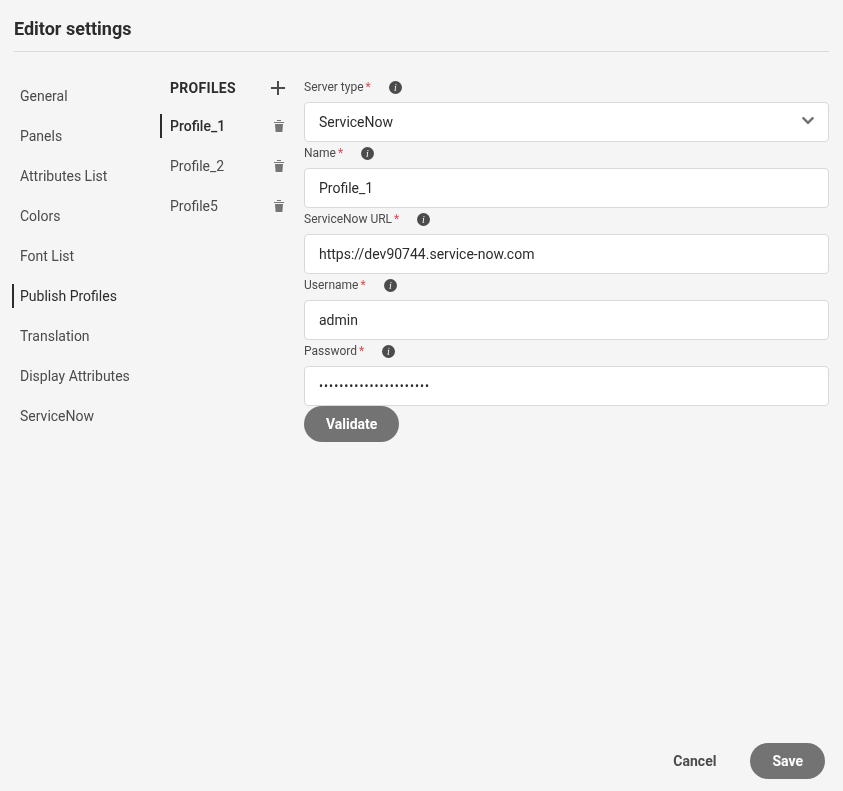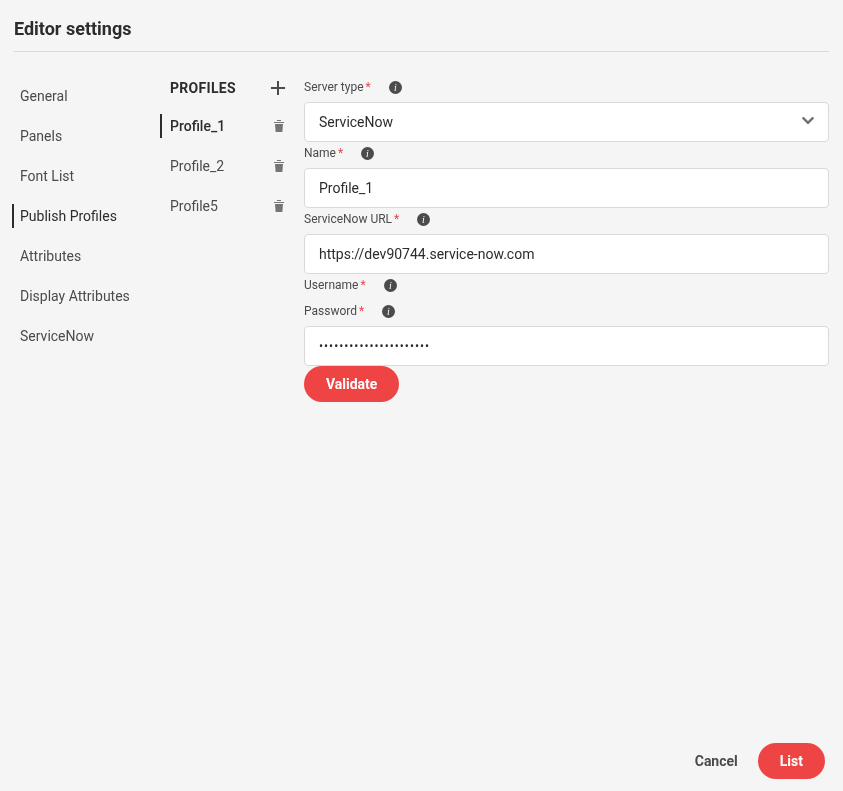--- a/index.html
+++ b/index.html
@@ -156,34 +156,35 @@
   .btn {
     font-family: inherit;
     font-size: 14px;
     font-weight: 700;
     border: none;
     cursor: pointer;
     border-radius: 20px;
     padding: 10px 22px;
   }
   .btn-primary {
-    background: #ef4444;
+    background: #737373;
     color: #fff;
   }
   .btn-text {
     background: transparent;
     color: #4b4b4b;
     padding: 10px 20px;
     border-radius: 20px;
   }
   .footer {
     position: absolute;
     bottom: 12px;
     right: 18px;
     display: flex;
+    gap: 14px;
     align-items: flex-end;
   }
   .password-dots {
     font-family: inherit;
     letter-spacing: 1px;
     font-size: 12px;
     color: #2c2c2c;
   }
 </style>
 </head>
@@ -192,23 +193,25 @@
 <div class="header">
   <h1>Editor settings</h1>
 </div>
 <hr class="divider">
 
 <div class="content">
 
   <div class="sidebar">
     <div class="sidebar-item"><span>General</span></div>
     <div class="sidebar-item"><span>Panels</span></div>
+    <div class="sidebar-item"><span>Attributes List</span></div>
+    <div class="sidebar-item"><span>Colors</span></div>
     <div class="sidebar-item"><span>Font List</span></div>
     <div class="sidebar-item active"><span>Publish Profiles</span></div>
-    <div class="sidebar-item"><span>Attributes</span></div>
+    <div class="sidebar-item"><span>Translation</span></div>
     <div class="sidebar-item"><span>Display Attributes</span></div>
     <div class="sidebar-item"><span>ServiceNow</span></div>
   </div>
 
   <div class="profiles-col">
     <div class="profiles-header">
       <span>PROFILES</span>
       <span class="plus-icon">
         <svg viewBox="0 0 16 16" width="16" height="16">
             <path d="M7 1h2v6h6v2H9v6H7V9H1V7h6V1z" fill="#4b4b4b"></path>
@@ -296,20 +299,21 @@
       <div class="form-label">
         <span>Username</span>
           <span class="req">*</span>
         <span class="info-icon">
             <svg viewBox="0 0 13 13" width="13" height="13">
               <circle cx="6.5" cy="6.5" r="6.5" fill="#4b4b4b"></circle>
               <text x="6.5" y="10" text-anchor="middle" font-size="10" font-family="serif" font-style="italic" fill="#fff">i</text>
             </svg>
           </span>
       </div>
+      <input type="text" class="form-control" value="admin" style="">
     </div>
 
     <div class="form-group">
       <div class="form-label">
         <span>Password</span>
           <span class="req">*</span>
         <span class="info-icon">
             <svg viewBox="0 0 13 13" width="13" height="13">
               <circle cx="6.5" cy="6.5" r="6.5" fill="#4b4b4b"></circle>
               <text x="6.5" y="10" text-anchor="middle" font-size="10" font-family="serif" font-style="italic" fill="#fff">i</text>
@@ -320,14 +324,14 @@
         <span>••••••••••••••••••••••</span>
       </div>
     </div>
 
     <button class="btn btn-primary">Validate</button>
   </div>
 </div>
 
 <div class="footer">
   <button class="btn btn-text">Cancel</button>
-  <button class="btn btn-primary">List</button>
+  <button class="btn btn-primary">Save</button>
 </div>
 
 </body></html>

